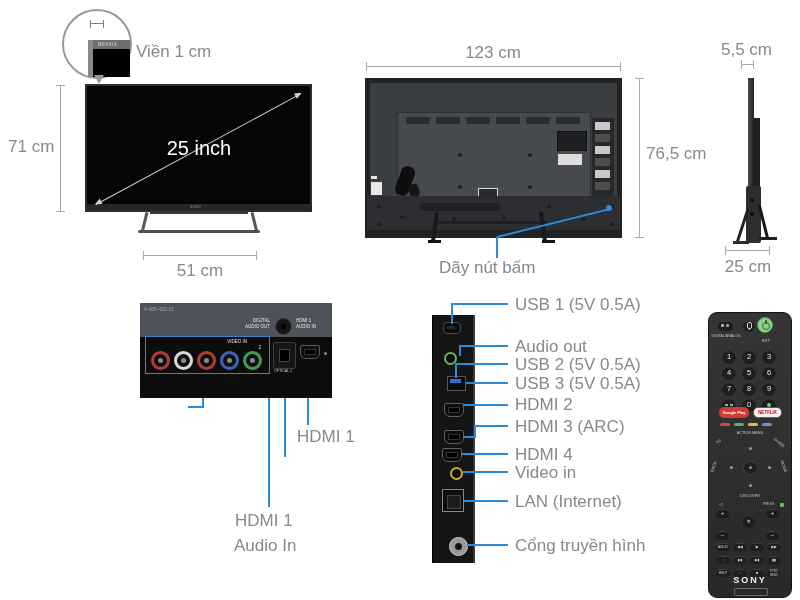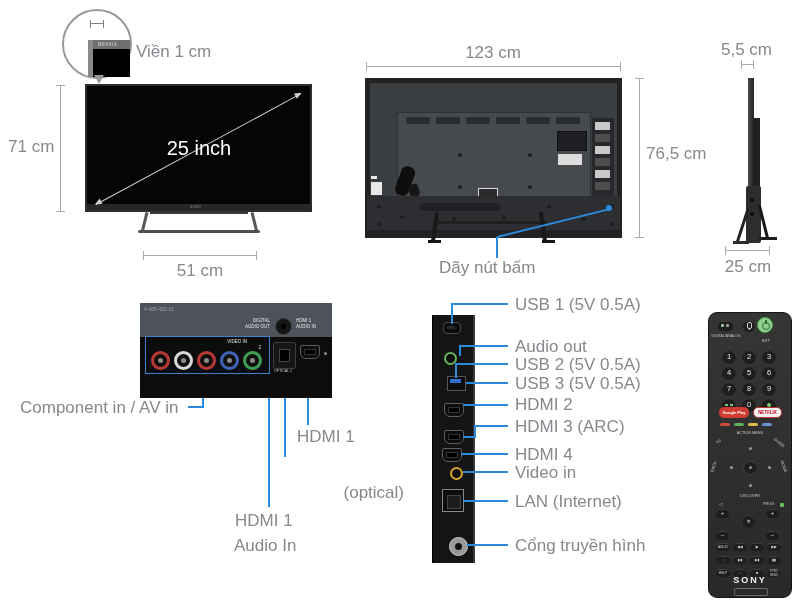--- a/index.html
+++ b/index.html
@@ -184,27 +184,25 @@
     <div style="position:absolute;left:133px;top:39px;width:21px;height:25px;background:#161616;border:1px solid #3e3e3e;border-radius:2px;">
       <div style="position:absolute;left:5px;top:6px;width:9px;height:11px;background:#000;border:1px solid #444;"></div>
     </div>
     <div class="tiny" style="left:131px;top:66px;width:24px;text-align:center;font-size:3.5px;color:#cfcfcf;">OPTICAL 1</div>
     <div class="hdmiport" style="left:160px;top:42px;"></div>
     <div style="position:absolute;left:184px;top:49px;width:3px;height:3px;border-radius:50%;background:#8b8b8b;"></div>
   </div>
 
   <div class="blv" style="left:202px;top:398px;height:10px;"></div>
   <div class="blh" style="left:188px;top:406px;width:14px;"></div>
-  <div class="lbl" style="left:20px;top:398px;">Component in / AV in</div>
 
   <div class="blv" style="left:307px;top:398px;height:27px;"></div>
   <div class="lbl" style="left:297px;top:427px;">HDMI 1</div>
 
   <div class="blv" style="left:284px;top:398px;height:59px;"></div>
-  <div class="lbl" style="left:243px;top:483px;width:161px;text-align:right;">(optical)</div>
 
   <div class="blv" style="left:268px;top:398px;height:109px;"></div>
   <div class="lbl" style="left:235px;top:511px;">HDMI 1</div>
   <div class="lbl" style="left:234px;top:536px;">Audio In</div>
 
   <div style="position:absolute;left:432px;top:315px;width:40px;height:248px;background:#141414;border-right:2px solid #3a3a3a;border-left:1px solid #000;">
     <div style="position:absolute;left:10px;top:7px;width:16px;height:10px;border-radius:4px;background:#0c0c0c;border:1px solid #4a4a4a;">
       <div style="position:absolute;left:3px;top:3px;width:8px;height:3px;background:#2a2a2a;"></div>
     </div>
     <div style="position:absolute;left:11px;top:37px;width:9px;height:9px;border-radius:50%;background:#0a0a0a;border:2px solid #63b65a;"></div>

